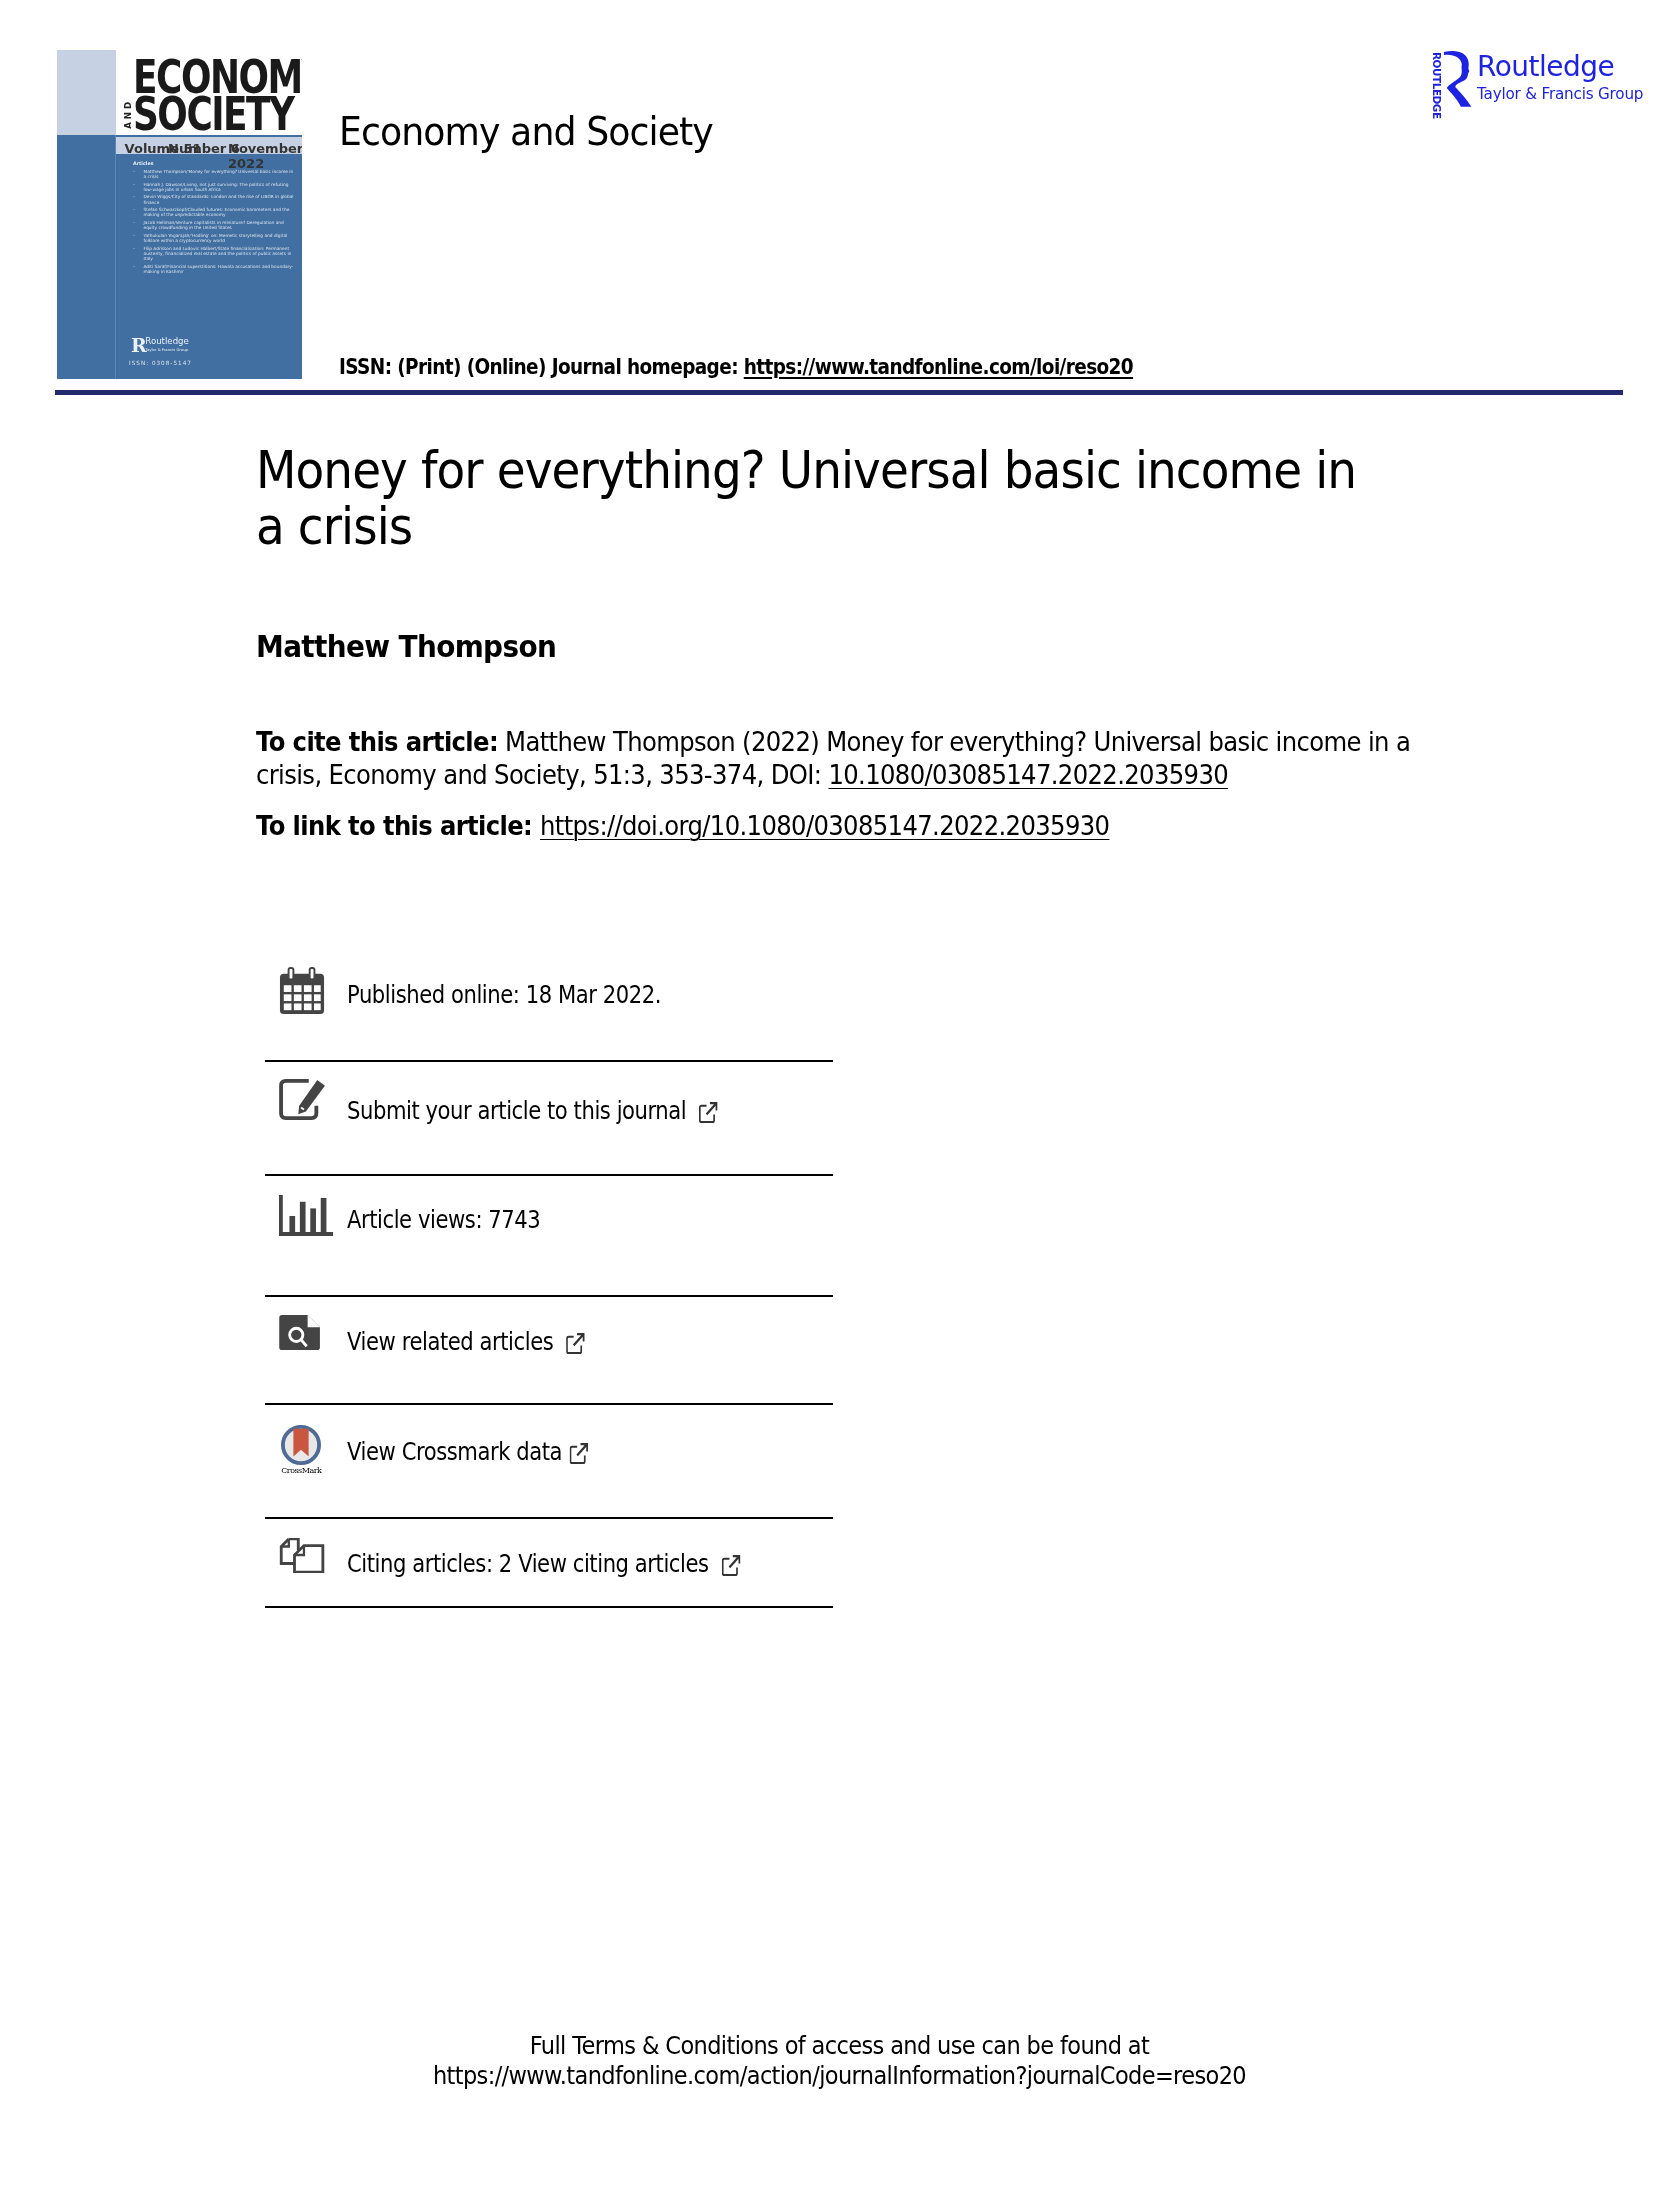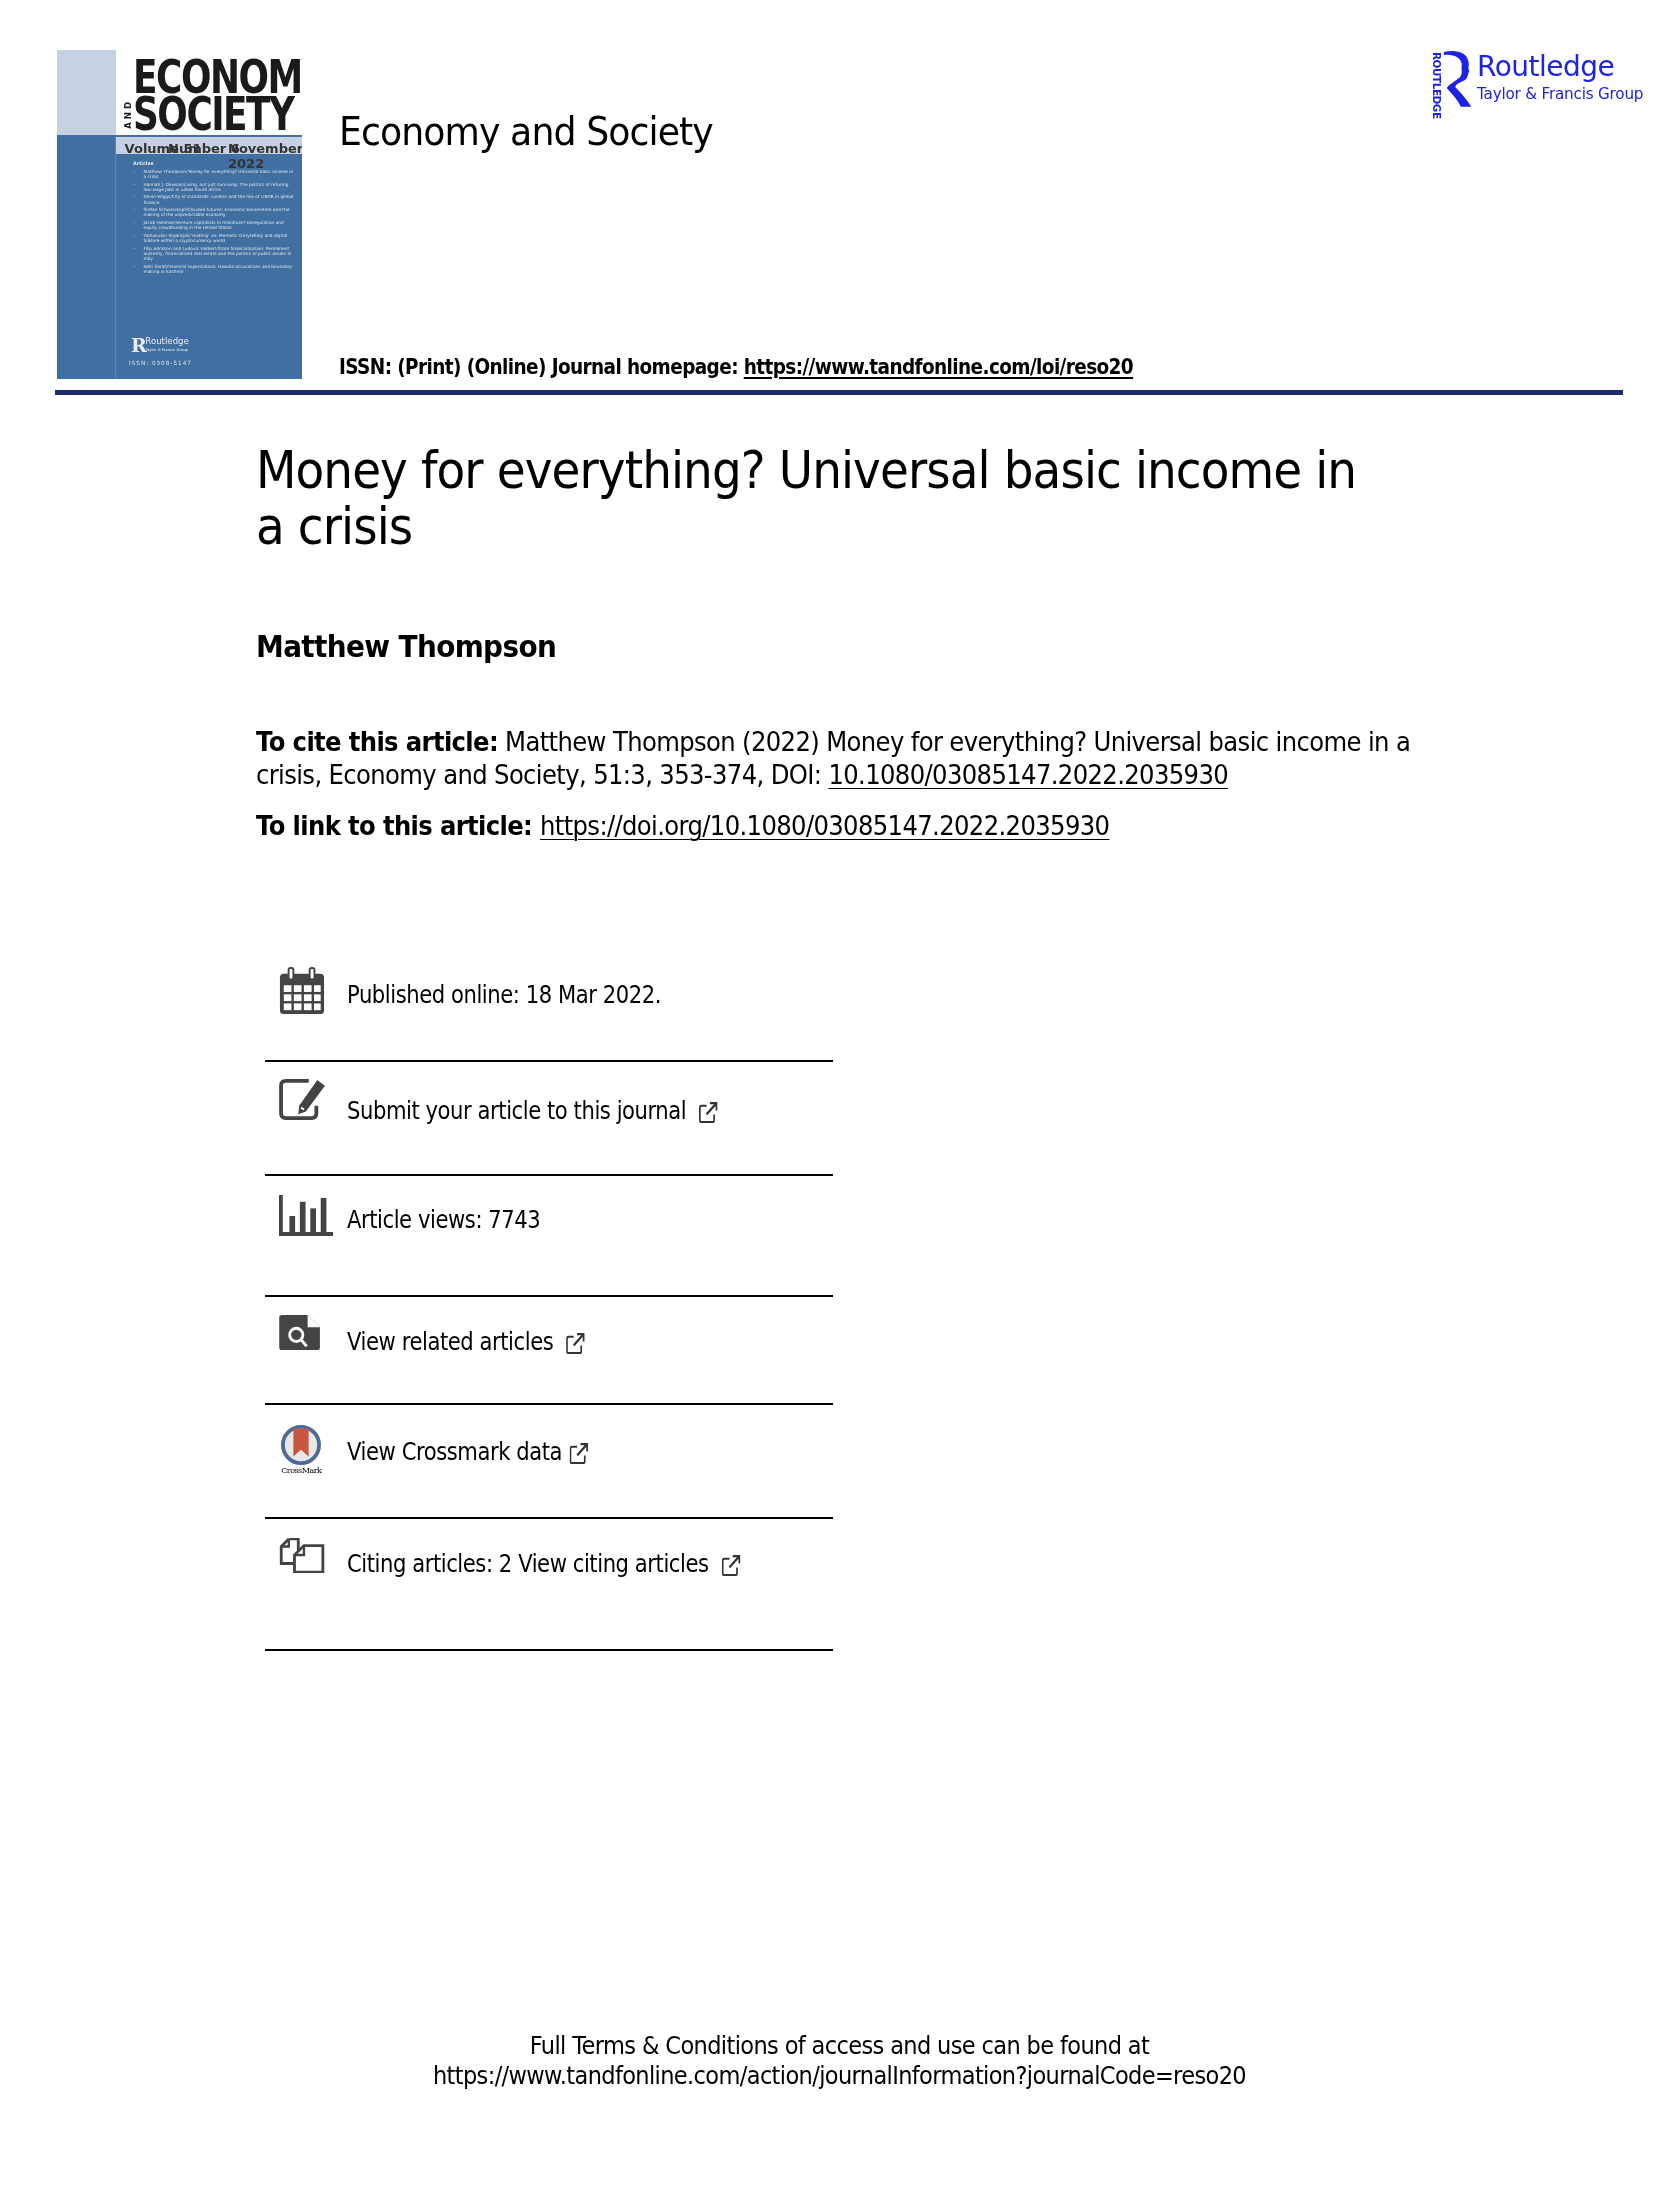--- a/index.html
+++ b/index.html
@@ -242,21 +242,21 @@
     </div>
     <div class="txt" style="top:34px">
       <span>View Crossmark data</span>
       <svg class="ext" style="margin-left:1.9px" width="21" height="21" viewBox="0 0 44 44">
         <path d="M18 8 L6 8 Q2 8 2 12 L2 38 Q2 42 6 42 L32 42 Q36 42 36 38 L36 26" fill="none" stroke="#333" stroke-width="4"></path>
         <path d="M18 26 L40 4 M26 2 L42 2 L42 18" fill="none" stroke="#333" stroke-width="5"></path>
       </svg>
     </div>
   </div>
 
-  <div class="info-row" style="height:132px">
+  <div class="info-row" style="height:89px">
     <svg class="ico" style="top:19px" width="48" height="35" viewBox="0 0 100 74">
       <path d="M20 2 L40 2 L40 26 M20 2 L4 18 L4 54 L30 54" fill="none" stroke="#444" stroke-width="6"></path>
       <path d="M4 18 L20 18 L20 2" fill="none" stroke="#444" stroke-width="5"></path>
       <path d="M52 16 L92 16 L92 72 L32 72 L32 36 Z" fill="none" stroke="#444" stroke-width="6"></path>
       <path d="M32 36 L52 36 L52 16" fill="none" stroke="#444" stroke-width="5"></path>
     </svg>
     <div class="txt" style="top:32px">
       <span>Citing articles: 2 View citing articles</span>
       <svg class="ext" width="21" height="21" viewBox="0 0 44 44">
         <path d="M18 8 L6 8 Q2 8 2 12 L2 38 Q2 42 6 42 L32 42 Q36 42 36 38 L36 26" fill="none" stroke="#333" stroke-width="4"></path>

